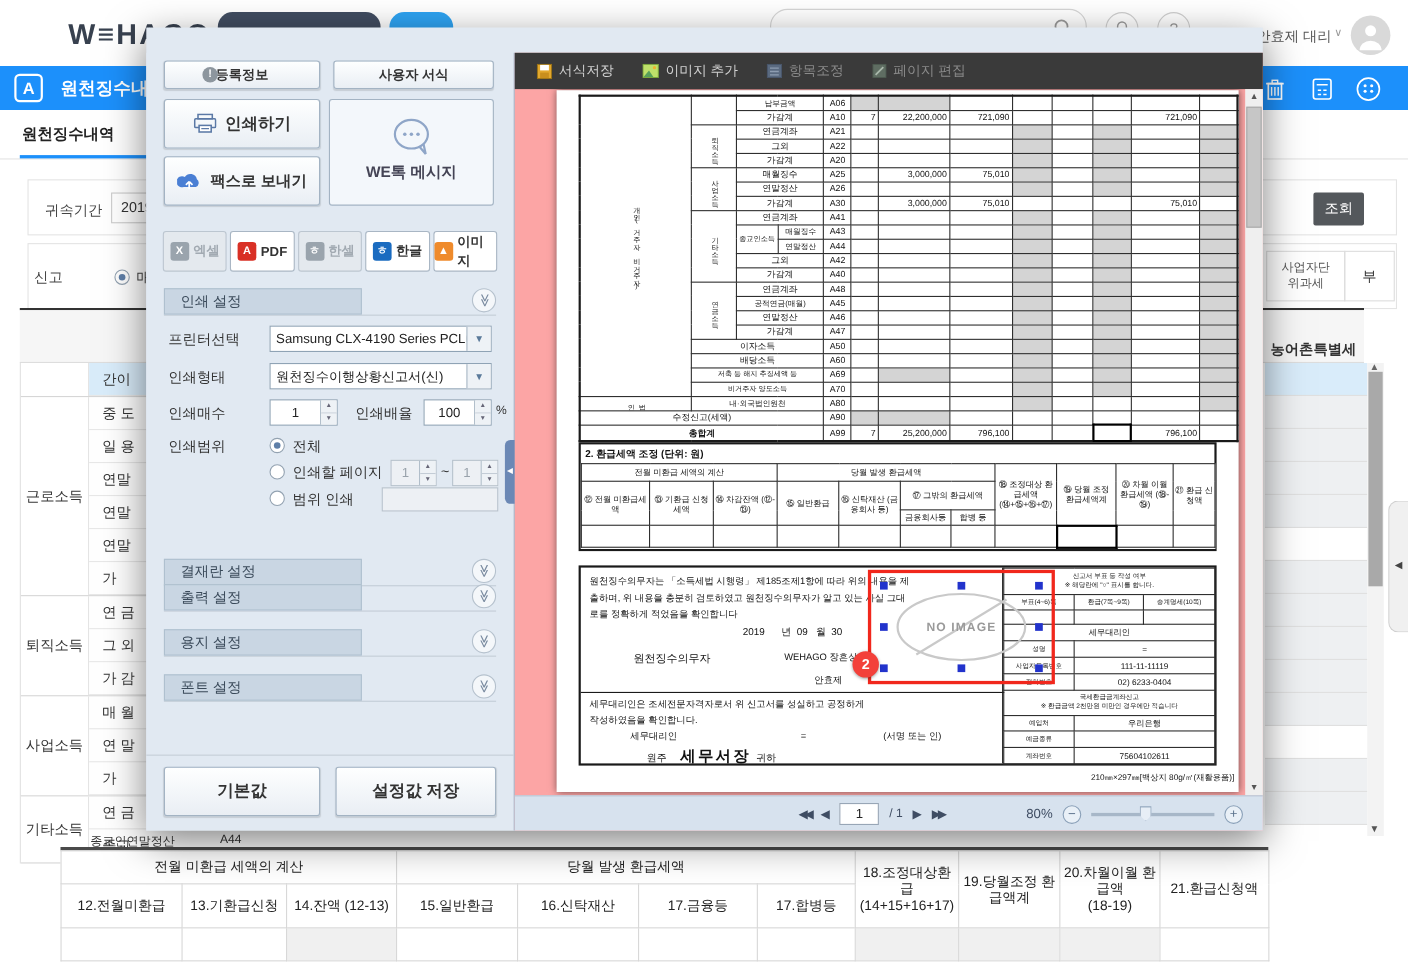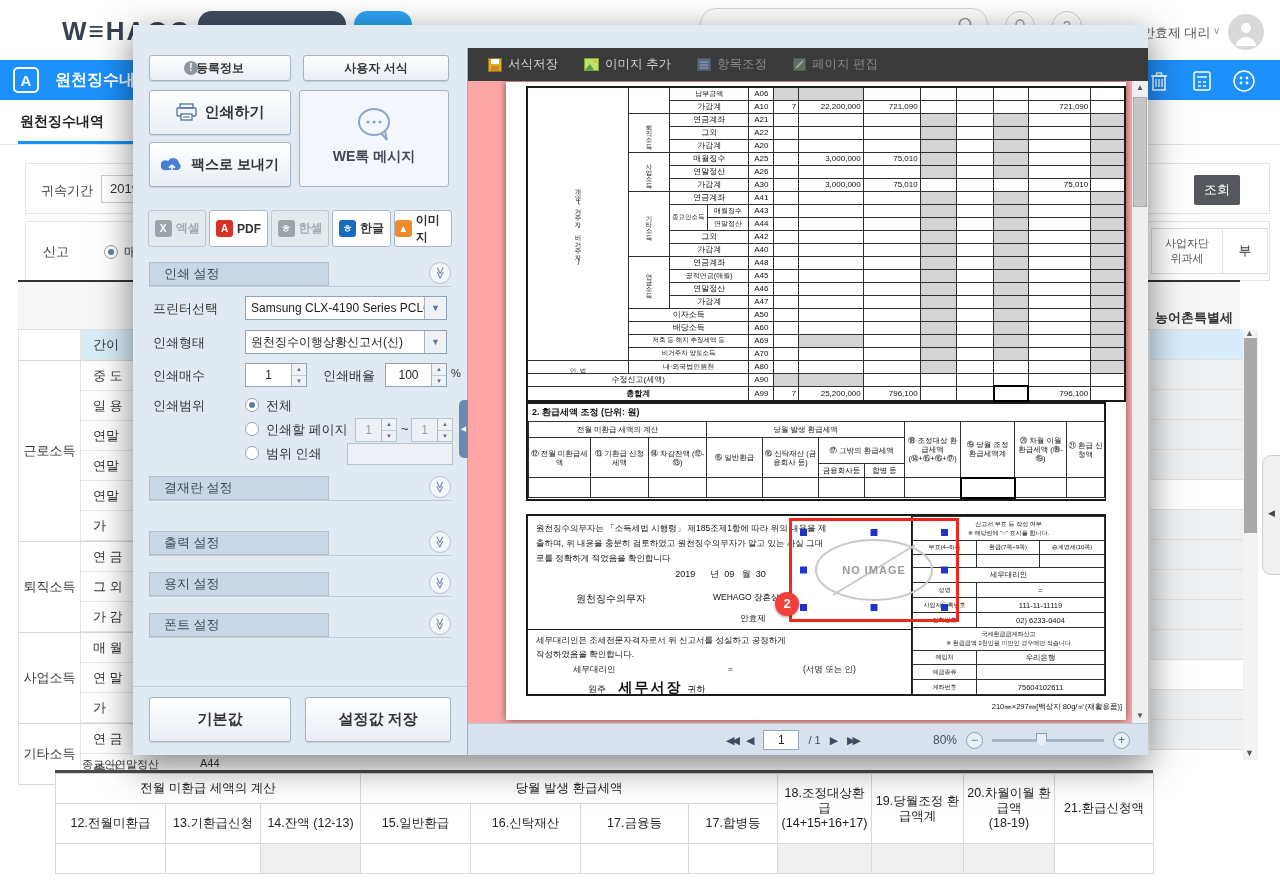--- a/index.html
+++ b/index.html
@@ -254,21 +254,21 @@
     <div class="tab">원천징수내역</div>
     <div class="tab-underline"></div>
   </div>
 
   <div class="filter-box1">
     <div class="f-label" style="left:15px;top:18px;">귀속기간</div>
     <div class="f-input">2019.</div>
     <div class="btn-search">조회</div>
   </div>
   <div class="filter-box2">
-    <div class="f-label" style="left:17px;top:21px;">신고</div>
+    <div class="f-label" style="left:5px;top:21px;">신고</div>
     <div class="radio sel" style="left:78px;top:23px;"></div>
     <div class="f-label" style="left:98px;top:21px;">매월</div>
     <div class="cell-biz">
       <div>사업자단</div>
       <div>위과세</div>
     </div>
     <div class="cell-bu">부</div>
   </div>
 
   <div class="mt-topline"></div>
@@ -512,21 +512,21 @@
           <div class="spin-col">
               <i>▲</i>
               <i>▼</i>
             </div>
         </div>
 
         <div class="radio" style="left:112px;top:398px;"></div>
         <div class="ps-text" style="left:133px;top:397px;">범위 인쇄</div>
         <div class="ps-input" style="left:214px;top:395px;width:106px;"></div>
 
-        <div class="sec-hdr" style="top:428px;padding-left:28px;">
+        <div class="sec-hdr" style="top:460px;padding-left:28px;">
           <div class="sec-tab">결재란 설정</div>
           <div class="sec-chev chev-dn"><span>≫</span></div>
         </div>
         <div class="sec-hdr" style="top:483px;">
           <div class="sec-tab">출력 설정</div>
           <div class="sec-chev chev-dn"><span>≫</span></div>
         </div>
         <div class="sec-hdr" style="top:524px;">
           <div class="sec-tab">용지 설정</div>
           <div class="sec-chev chev-dn"><span>≫</span></div>

